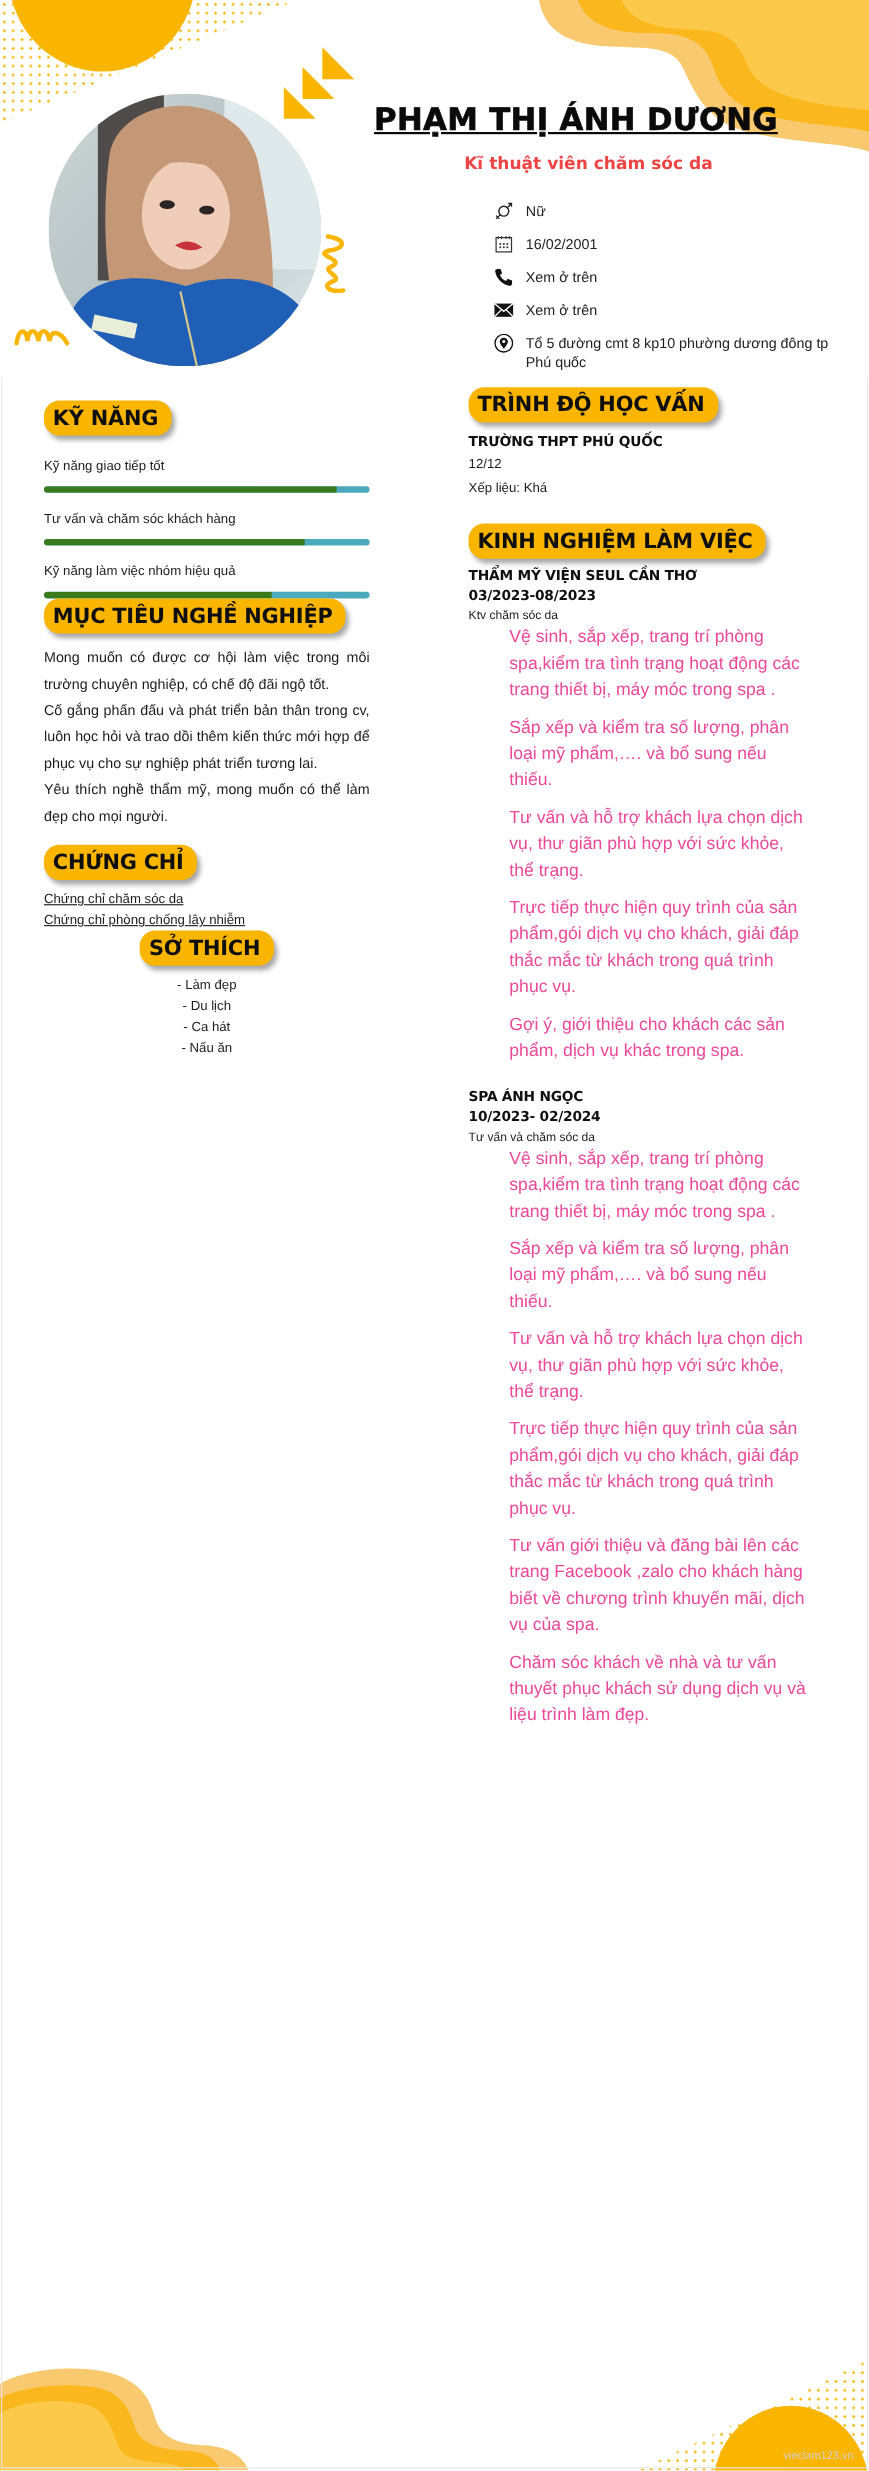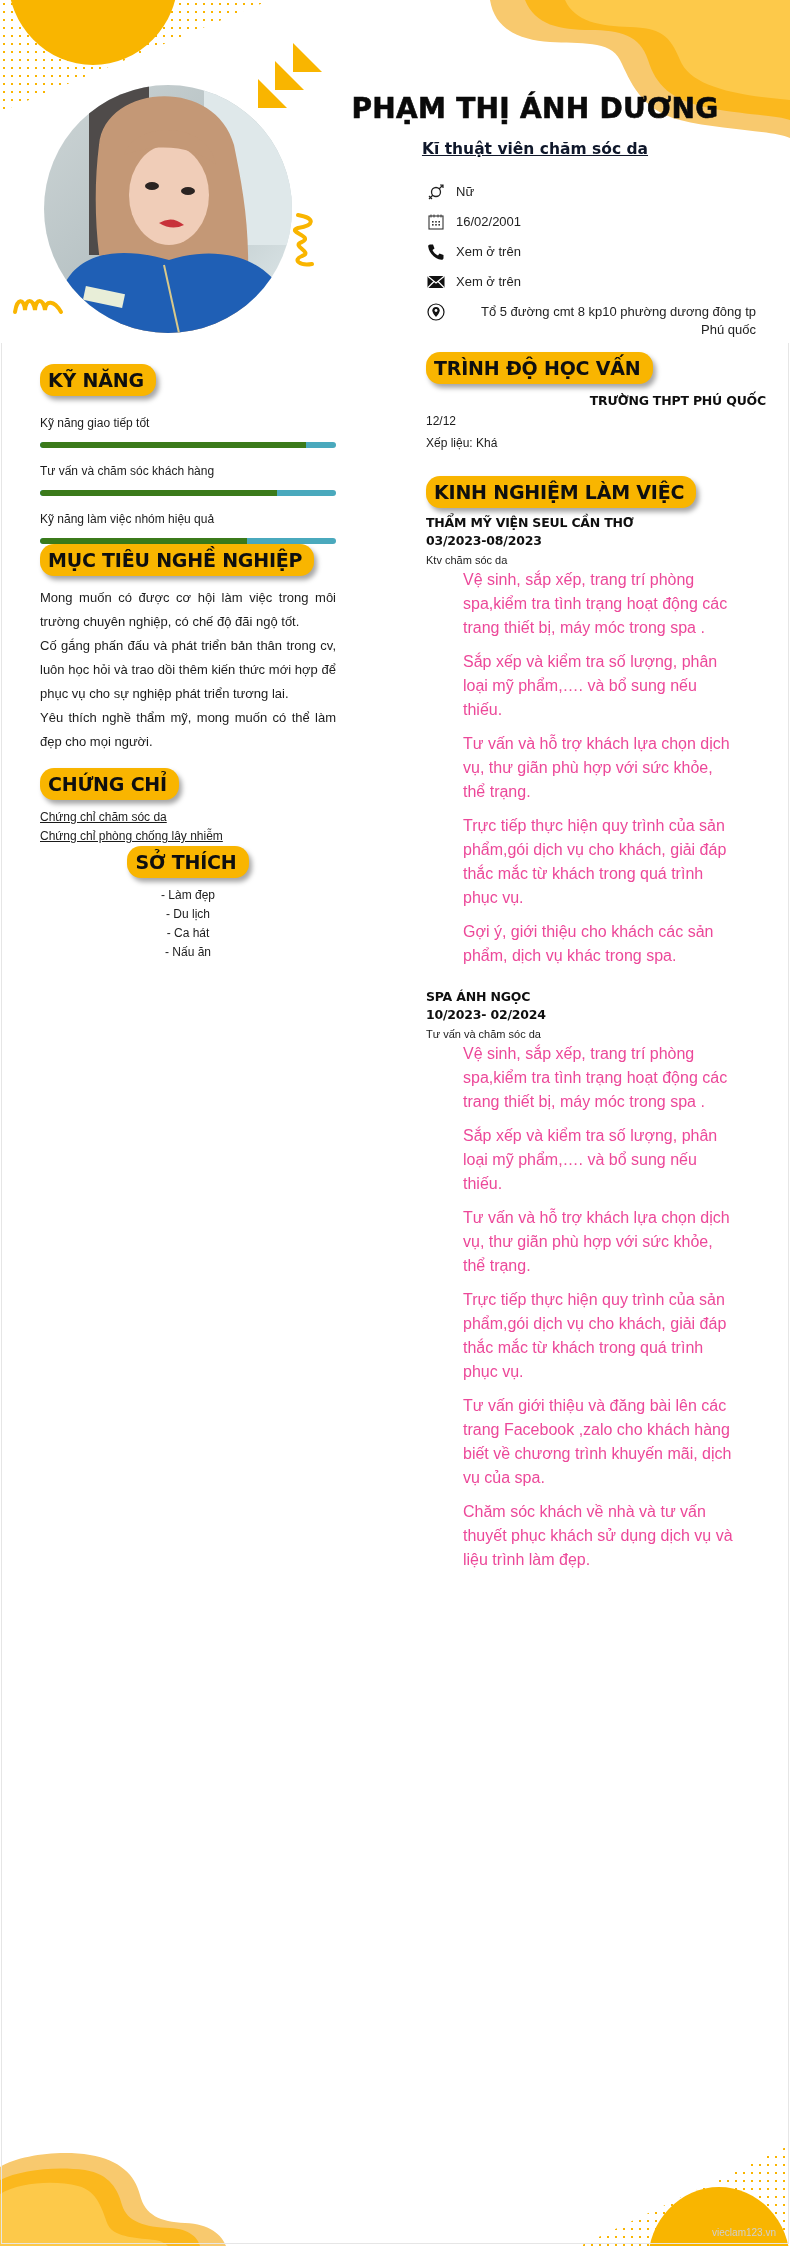--- a/index.html
+++ b/index.html
@@ -7,23 +7,23 @@
   body { position: relative; height: 2246px; overflow: hidden; font-family: "Liberation Sans", sans-serif; color: #1a1a1a; }
 
   .frame { position: absolute; left: 1px; top: 343px; width: 788px; height: 1901px; border-left: 1px solid #e6e6e6; border-right: 1px solid #e6e6e6; border-bottom: 1px solid #e6e6e6; }
 
   
   .deco { position: absolute; }
   .dots { background-image: radial-gradient(#f9b500 1.1px, transparent 1.3px); background-size: 8px 8px; }
 
   
   .avatar { position: absolute; left: 44px; top: 85px; width: 248px; height: 248px; border-radius: 50%; overflow: hidden; }
-  .name { position: absolute; left: 340px; top: 92px; width: 390px; text-align: center; font-family: "DejaVu Sans", sans-serif; font-weight: bold; font-size: 28px; letter-spacing: 0.3px; color: #0a0a0a; -webkit-text-stroke: 0.6px #0a0a0a; }
-  .job { position: absolute; left: 340px; top: 140px; width: 390px; text-align: center; font-family: "DejaVu Sans", sans-serif; font-weight: bold; font-size: 15.5px; color: #0f172a; text-decoration: underline; }
-  .contact { position: absolute; left: 426px; top: 183px; width: 330px; text-align: right; }
+  .name { position: absolute; left: 340px; top: 92px; width: 390px; text-align: left; font-family: "DejaVu Sans", sans-serif; font-weight: bold; font-size: 28px; letter-spacing: 0.3px; color: #0a0a0a; text-decoration: underline; -webkit-text-stroke: 0.6px #0a0a0a; }
+  .job { position: absolute; left: 340px; top: 140px; width: 390px; text-align: center; font-family: "DejaVu Sans", sans-serif; font-weight: bold; font-size: 15.5px; color: #ef4444; }
+  .contact { position: absolute; left: 448px; top: 183px; width: 330px; }
   .c-row { display: flex; align-items: flex-start; font-size: 13px; color: #222; line-height: 18px; margin-bottom: 12px; }
   .c-row .ic { width: 20px; height: 18px; margin-right: 10px; flex: none; display: flex; align-items: center; justify-content: center; }
 
   
   .pill { display: inline-block; background: #f9b500; border-radius: 14px; padding: 2px 12px 2px 8px; font-family: "DejaVu Sans", sans-serif; font-weight: bold; font-size: 19px; color: #0f0f0f; box-shadow: 3px 4px 5px rgba(0,0,0,0.35); line-height: 28px; letter-spacing: -0.2px; }
 
   .left { position: absolute; left: 40px; top: 352px; width: 296px; }
   .right { position: absolute; left: 426px; top: 352px; width: 340px; }
 
   .para { font-size: 13px; line-height: 24px; text-align: justify; color: #1c1c1c; margin-top: 8px; }
@@ -205,21 +205,21 @@
       <div>- Du lịch</div>
       <div>- Ca hát</div>
       <div>- Nấu ăn</div>
     </div>
   </section>
 </div>
 
 <div class="right">
   <section>
     <div class="pill">TRÌNH ĐỘ HỌC VẤN</div>
-    <div class="org" style="margin-top:8px;text-align:right;">TRƯỜNG THPT PHÚ QUỐC</div>
+    <div class="org" style="margin-top:8px;">TRƯỜNG THPT PHÚ QUỐC</div>
     <div class="meta">12/12</div>
     <div class="meta">Xếp liệu: Khá</div>
   </section>
 
   <section style="margin-top:22px;">
     <div class="pill">KINH NGHIỆM LÀM VIỆC</div>
 
     <div style="margin-top:6px;">
       <div class="org">THẨM MỸ VIỆN SEUL CẦN THƠ</div>
       <div class="org">03/2023-08/2023</div>

